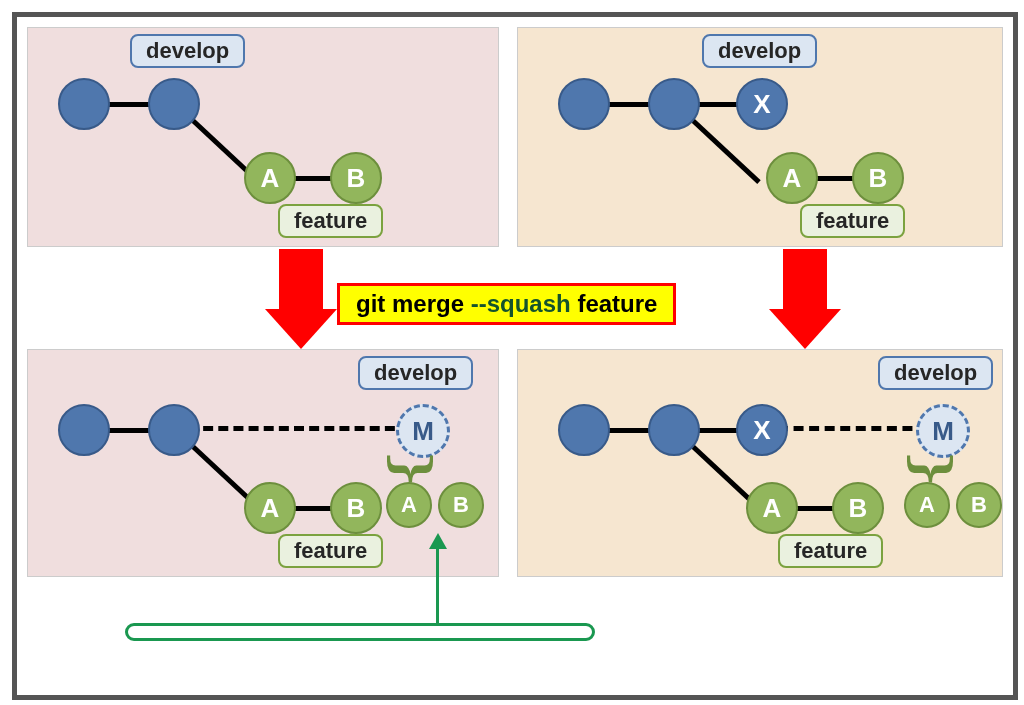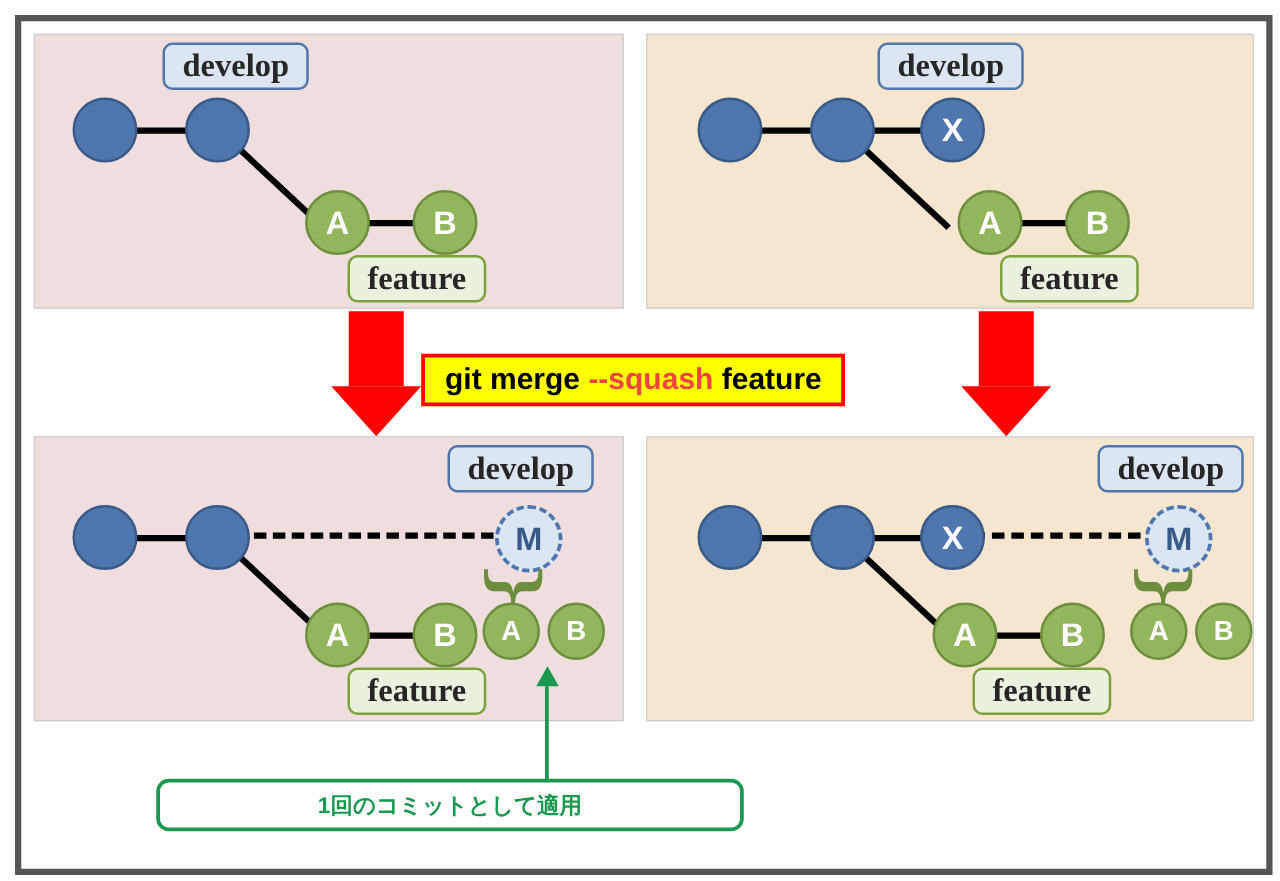--- a/index.html
+++ b/index.html
@@ -26,23 +26,22 @@
   .panel-tr { left: 500px; top: 10px; width: 484px; height: 218px; background: #f6e6d0; }
   .panel-bl { left: 10px; top: 332px; width: 470px; height: 226px; background: #f0dede; }
   .panel-br { left: 500px; top: 332px; width: 484px; height: 226px; background: #f6e6d0; }
 
   .branch-label {
     position: absolute;
     padding: 2px 14px;
     border: 2px solid;
     border-radius: 8px;
     font-weight: bold;
-    font-size: 26px;
-    background: #fff;
-    font-family: Liberation Serif, serif;
+    font-size: 22px;
+    background: #fff;
   }
   .label-develop { border-color: #4f77ad; color: #262626; background: #dce6f2; }
   .label-feature { border-color: #7ba23f; color: #262626; background: #eaf1df; }
 
   .commit {
     position: absolute;
     width: 48px;
     height: 48px;
     border-radius: 50%;
     display: flex;
@@ -88,21 +87,21 @@
 
   .cmd-box {
     position: absolute;
     left: 320px; top: 266px;
     padding: 4px 16px;
     background: #ffff00;
     border: 3px solid #ff0000;
     font-weight: bold;
     font-size: 24px;
   }
-  .cmd-box .red { color: #ef4444; }
+  .cmd-box .red { color: #14532d; }
 
   .note-box {
     position: absolute;
     left: 108px; top: 606px;
     width: 448px;
     padding: 6px 8px;
     border: 3px solid #1a9850;
     border-radius: 10px;
     text-align: center;
     font-weight: bold;
@@ -205,16 +204,15 @@
   <div class="arrow-head" style="left:752px; top:292px;"></div>
 
   <div class="cmd-box">
     <span>git merge </span><span class="red">--squash</span><span> feature</span>
   </div>
 
   <div class="note-arrow-head" style="left:412px; top:516px;"></div>
   <div class="note-arrow-line" style="left:419px; top:532px; height:76px;"></div>
 
   <div class="note-box">
-    <div>1回のコミットとして適用</div>
   </div>
 
 </div>
 
 </body></html>

